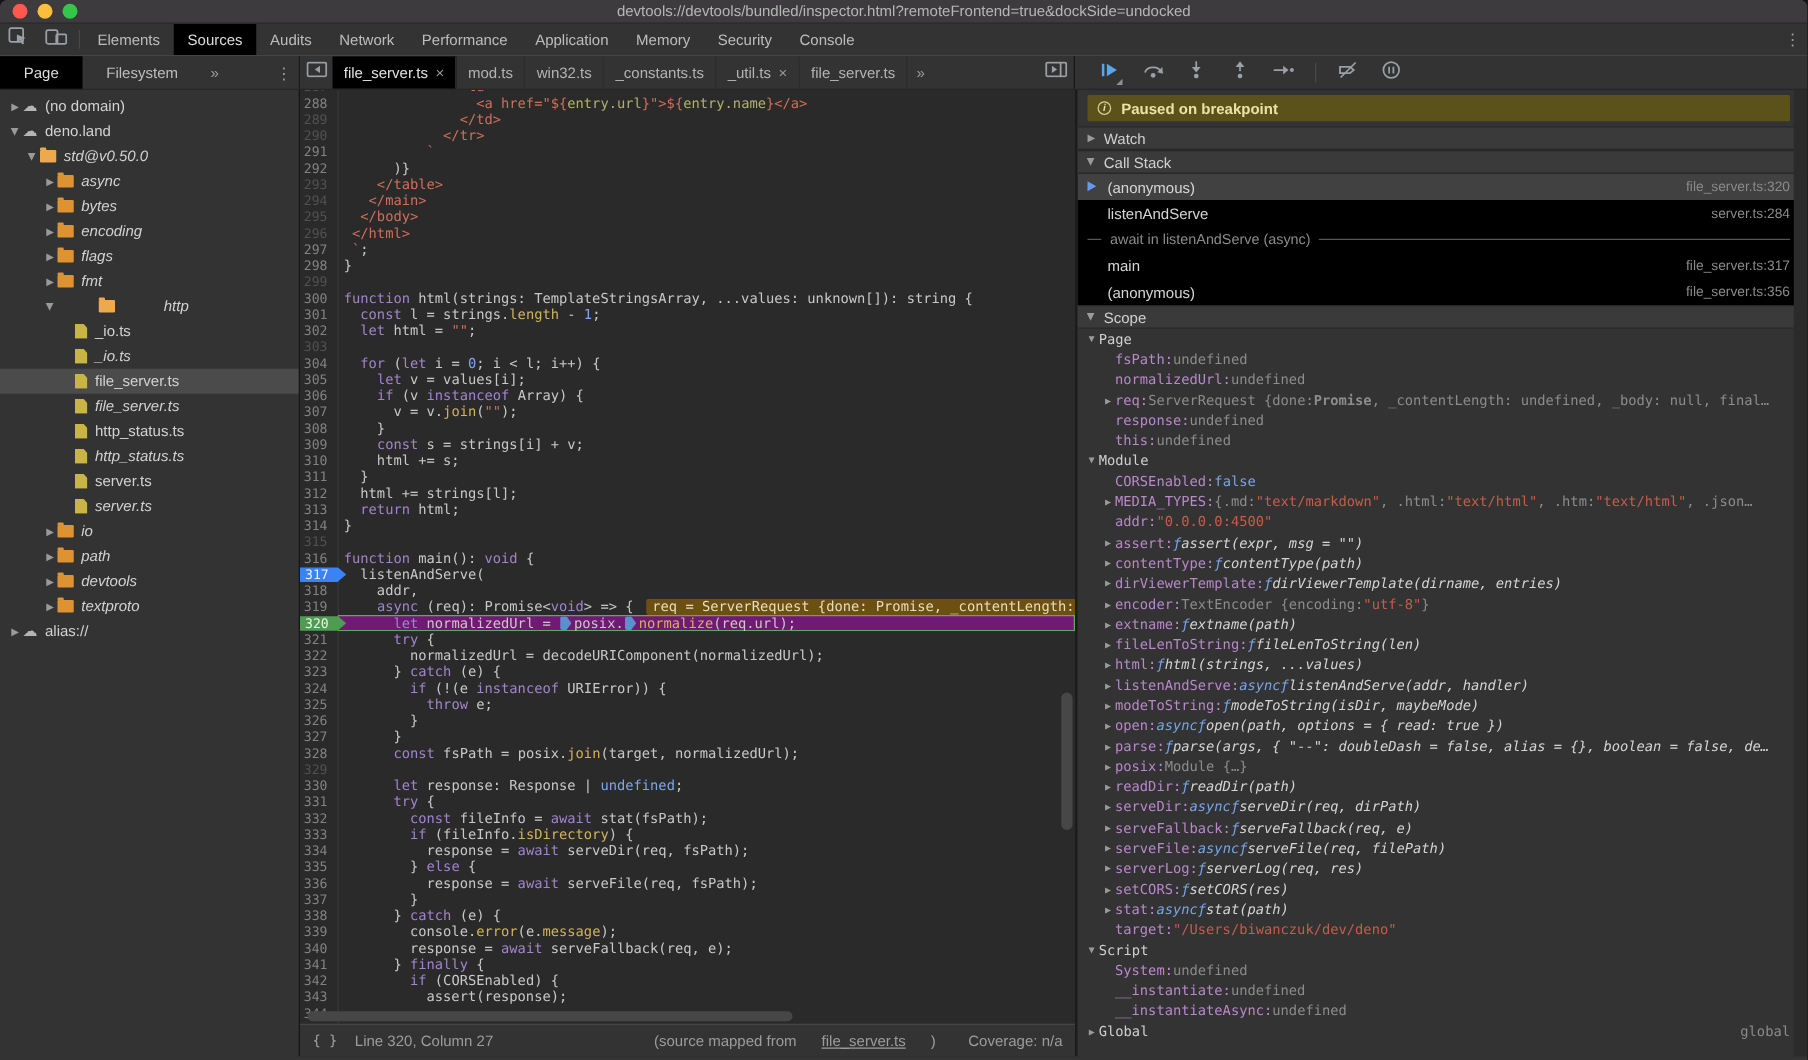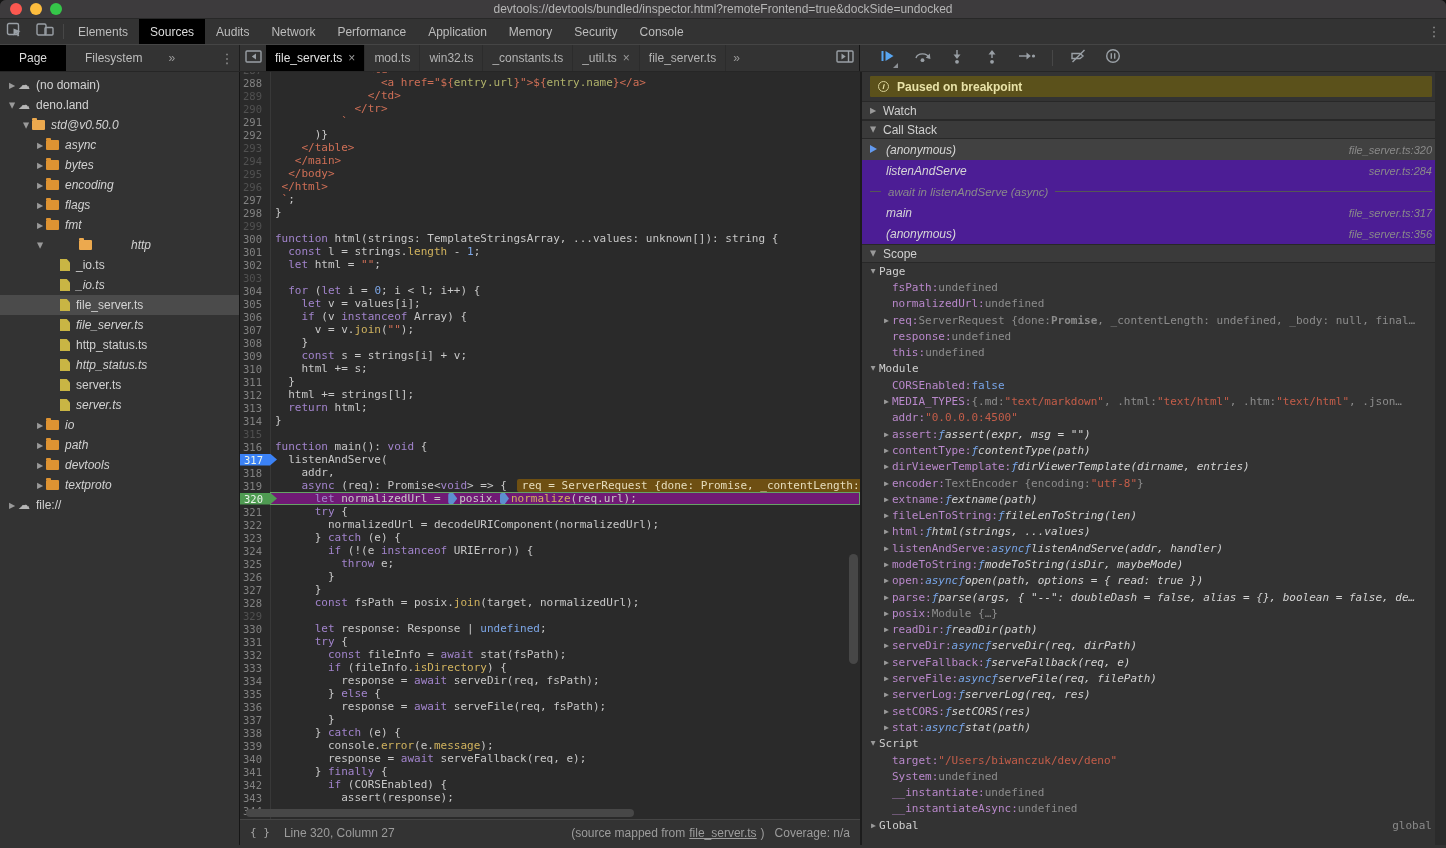--- a/index.html
+++ b/index.html
@@ -66,32 +66,32 @@
   .gut.bpcur{background:#4f9b52;}
   .cline{flex:1;padding-left:5px;overflow:hidden;color:#c8c8c8;height:13px;line-height:13px;}
   .cline.cur{background:#701a75;box-shadow:inset 0 0 0 1px #66a366;}
   .tk-k{color:#a284cc;}.tk-s{color:#cf6f56;}.tk-i{color:#b0b26a;}.tk-n{color:#7da7e8;}.tk-f{color:#d1b35e;}.tk-p{color:#c8c8c8;}
   .chip{display:inline-block;width:9px;height:11px;margin:0 2px 0 1px;vertical-align:-2px;background:#5d8fd0;clip-path:polygon(0 0,55% 0,100% 50%,55% 100%,0 100%);border-radius:2px;}
   .iwidget{display:inline-block;margin-left:10px;padding:0 5px;background:#6e4f12;color:#e7debe;border-radius:2px;height:13px;line-height:13px;}
   .vthumb{position:absolute;right:2px;top:482px;width:9px;height:110px;background:#474747;border-radius:5px;}
   .hthumb{position:absolute;left:6px;bottom:2px;width:388px;height:8px;background:#474747;border-radius:4px;}
   .statusbar{position:absolute;left:0;right:0;bottom:0;height:26px;background:#333;border-top:1px solid #454545;display:flex;align-items:center;font-size:12px;color:#9c9c9c;padding:0 10px;gap:14px;}
   .braces{font-family:"DejaVu Sans Mono",monospace;font-size:11px;color:#a2a2a2;}
-  .sb-right{margin-left:auto;display:flex;align-items:center;gap:4px;}
+  .sb-right{margin-left:auto;display:flex;align-items:center;gap:20px;}
   .sb-link{text-decoration:underline;}
 
   
   .sidebar{flex:1;background:#333;border-left:2px solid #1c1c1c;position:relative;display:flex;flex-direction:column;overflow:hidden;}
   .sb-gutter{position:absolute;right:0;top:0;bottom:0;width:11px;background:#2b2b2b;z-index:3;}
   .banner{margin:4px 14px 4px 8px;height:21px;flex:0 0 21px;background:#5b511b;color:#e9e3a8;display:flex;align-items:center;gap:8px;padding:0 8px;font-size:12px;font-weight:bold;border-radius:1px;}
   .info-i{width:11px;height:11px;flex:0 0 11px;border-radius:50%;border:1px solid #d6cf96;font-size:8px;line-height:9px;text-align:center;font-style:italic;font-weight:bold;}
   .sect{height:19px;flex:0 0 19px;background:#3a3a3a;border-top:1px solid #282828;border-bottom:1px solid #282828;display:flex;align-items:center;font-size:12px;color:#d0d0d0;padding:0 12px 0 6px;gap:5px;}
   .sarr{color:#9a9a9a;font-size:8px;display:inline-block;width:10px;flex:0 0 10px;text-align:center;}
   .sarr.open{transform:rotate(90deg);}
-  .frames{background:#4c1d95;font-style:italic;}
+  .frames{background:#000000;}
   .frame{height:21px;display:flex;align-items:center;padding:0 14px 0 24px;font-size:12px;color:#d6d6d6;position:relative;}
   .frame.active{background:#414141;}
   .frame.active::before{content:"";position:absolute;left:8px;top:6px;border-left:7px solid #639af0;border-top:4.5px solid transparent;border-bottom:4.5px solid transparent;}
   .frame .loc{margin-left:auto;color:#8a8a8a;font-size:11px;}
   .fsep{height:21px;display:flex;align-items:center;color:#8a8a8a;font-size:11.5px;padding:0 14px 0 8px;gap:7px;}
   .fsep .ln{height:1px;background:#565656;flex:0 0 11px;}
   .fsep .ln2{height:1px;background:#565656;flex:1;}
   .scope{flex:1;overflow:hidden;padding-right:14px;}
   .srow{height:16.3px;display:flex;align-items:center;font-family:"DejaVu Sans Mono",monospace;font-size:11px;white-space:nowrap;overflow:hidden;}
   .srow.group{padding-left:6px;color:#d0d0d0;}
@@ -344,21 +344,21 @@
           <span class="tlabel it">devtools</span>
         </div>
         <div class="trow" style="padding-left: 34px;">
           <span class="tarr">▶</span>
           <span class="ticon icon-folder"></span>
           <span class="tlabel it">textproto</span>
         </div>
         <div class="trow" style="padding-left: 6px;">
           <span class="tarr">▶</span>
           <span class="ticon icon-cloud">☁</span>
-          <span class="tlabel">file://</span>
+          <span class="tlabel">alias://</span>
         </div>
       </div>
 
     <div class="editor">
       <div class="codewrap">
         <div class="codelines" id="code-lines">
             <div class="crow"><span class="gut dim">287</span><span class="cline"><span class="tk-s">              &lt;td&gt;</span></span></div>
             <div class="crow"><span class="gut">288</span><span class="cline"><span class="tk-s">                &lt;a href="${</span><span class="tk-i">entry.url</span><span class="tk-s">}"&gt;${</span><span class="tk-i">entry.name</span><span class="tk-s">}&lt;/a&gt;</span></span></div>
             <div class="crow"><span class="gut dim">289</span><span class="cline"><span class="tk-s">              &lt;/td&gt;</span></span></div>
             <div class="crow"><span class="gut dim">290</span><span class="cline"><span class="tk-s">            &lt;/tr&gt;</span></span></div>
@@ -641,31 +641,31 @@
             <span class="v-fs">ƒ </span>
             <span class="v-sig">setCORS(res)</span>
           </div>
           <div class="srow prop">
             <span class="sarr">▶</span>
             <span class="pname">stat: </span>
             <span class="v-as">async </span>
             <span class="v-fs">ƒ </span>
             <span class="v-sig">stat(path)</span>
           </div>
+          <div class="srow prop">
+            <span class="sspace"></span>
+            <span class="pname">target: </span>
+            <span class="v-st">"/Users/biwanczuk/dev/deno"</span>
+          </div>
           <div class="srow group">
             <span class="sarr open">▶</span>
             <span>Script</span>
           </div>
           <div class="srow prop">
             <span class="sspace"></span>
-            <span class="pname">target: </span>
-            <span class="v-st">"/Users/biwanczuk/dev/deno"</span>
-          </div>
-          <div class="srow prop">
-            <span class="sspace"></span>
             <span class="pname">System: </span>
             <span class="v-g">undefined</span>
           </div>
           <div class="srow prop">
             <span class="sspace"></span>
             <span class="pname">__instantiate: </span>
             <span class="v-g">undefined</span>
           </div>
           <div class="srow prop">
             <span class="sspace"></span>

